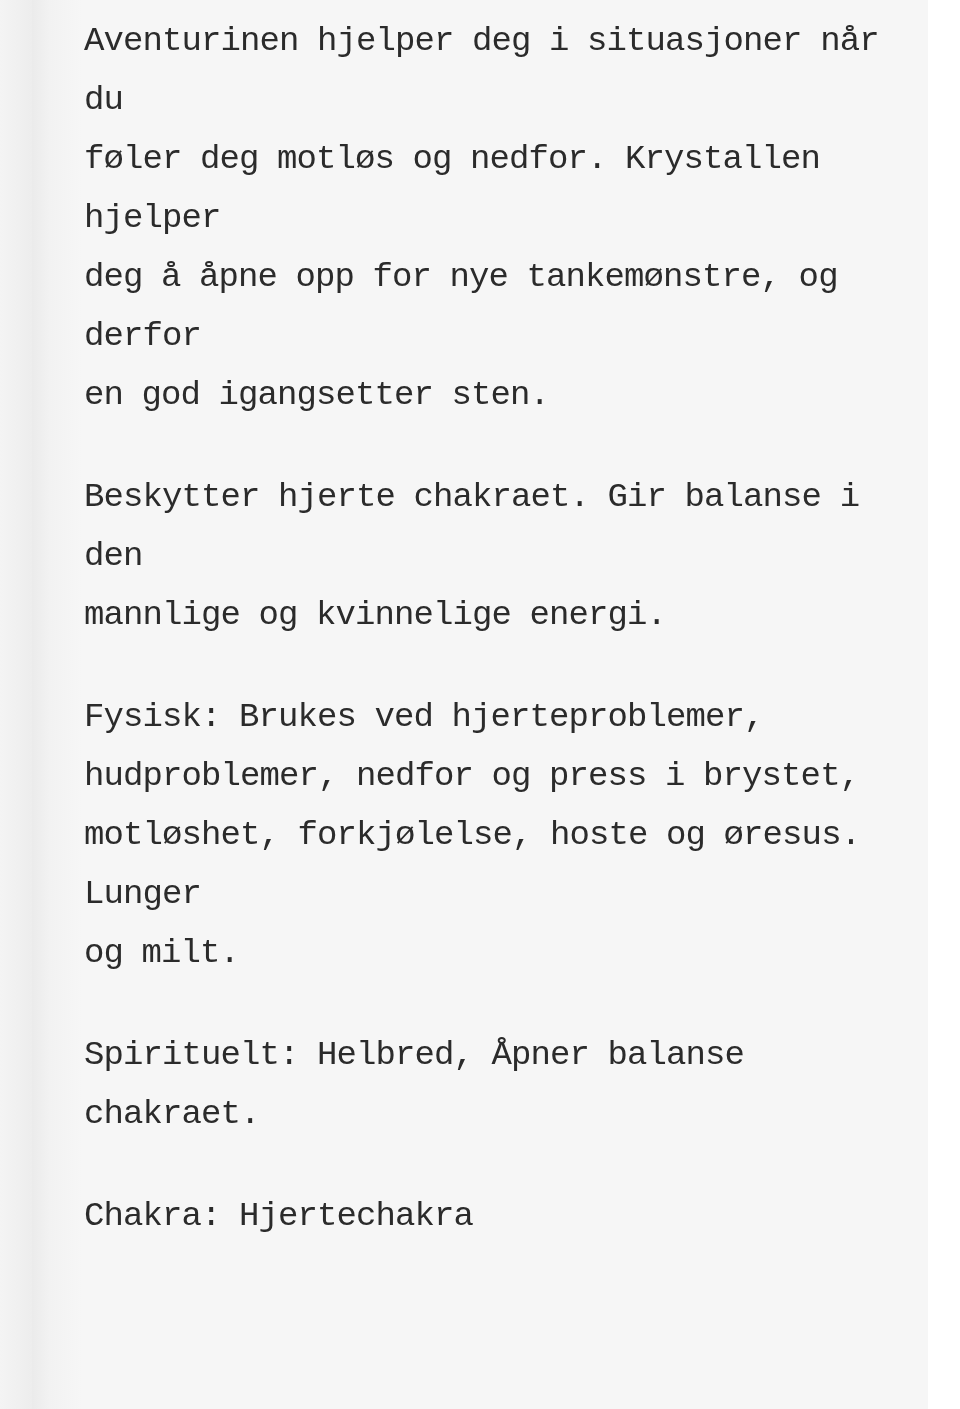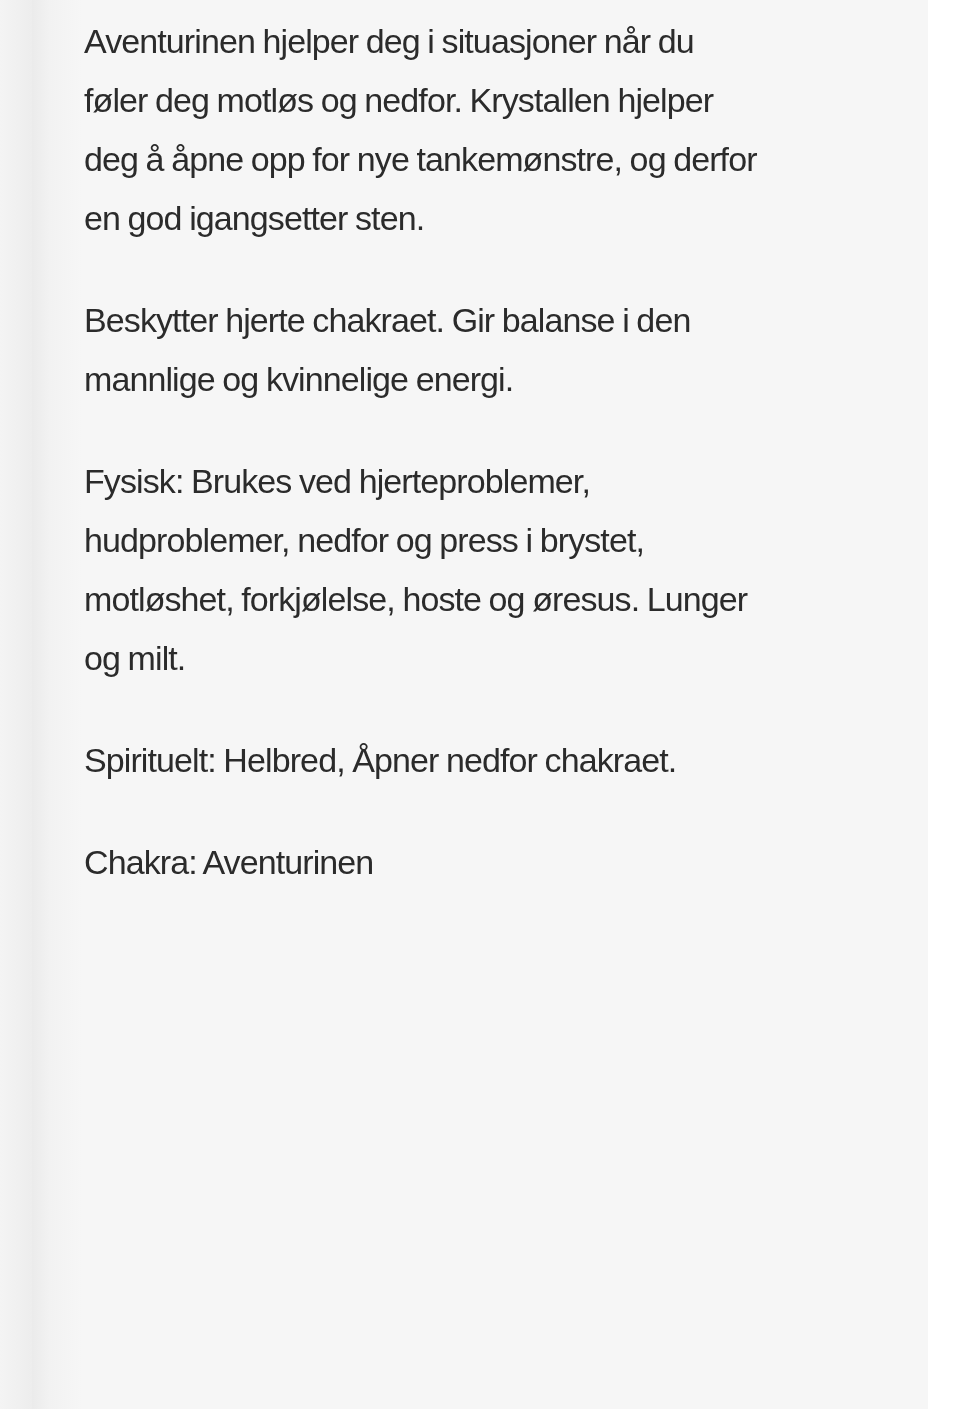--- a/index.html
+++ b/index.html
@@ -33,20 +33,21 @@
       font-size: 34px;
       line-height: 59px;
       color: #2b2b2b;
       letter-spacing: -0.9px;
       word-spacing: -1px;
     }
     .content p {
       margin: 0 0 43px 0;
       padding: 0;
       white-space: pre-line;
+      font-family: Liberation Mono, monospace;
     }
   </style>
 </head>
 <body>
 
 <div class="gutter"></div>
 
 <div class="panel">
 </div>
 
@@ -54,15 +55,15 @@
   <p>Aventurinen hjelper deg i situasjoner når du
 føler deg motløs og nedfor. Krystallen hjelper
 deg å åpne opp for nye tankemønstre, og derfor
 en god igangsetter sten.</p>
   <p>Beskytter hjerte chakraet. Gir balanse i den
 mannlige og kvinnelige energi.</p>
   <p>Fysisk: Brukes ved hjerteproblemer,
 hudproblemer, nedfor og press i brystet,
 motløshet, forkjølelse, hoste og øresus. Lunger
 og milt.</p>
-  <p>Spirituelt: Helbred, Åpner nedfor chakraet.</p>
-  <p>Chakra: Aventurinen</p>
+  <p>Spirituelt: Helbred, Åpner balanse chakraet.</p>
+  <p>Chakra: Hjertechakra</p>
 </div>
 
 </body></html>

